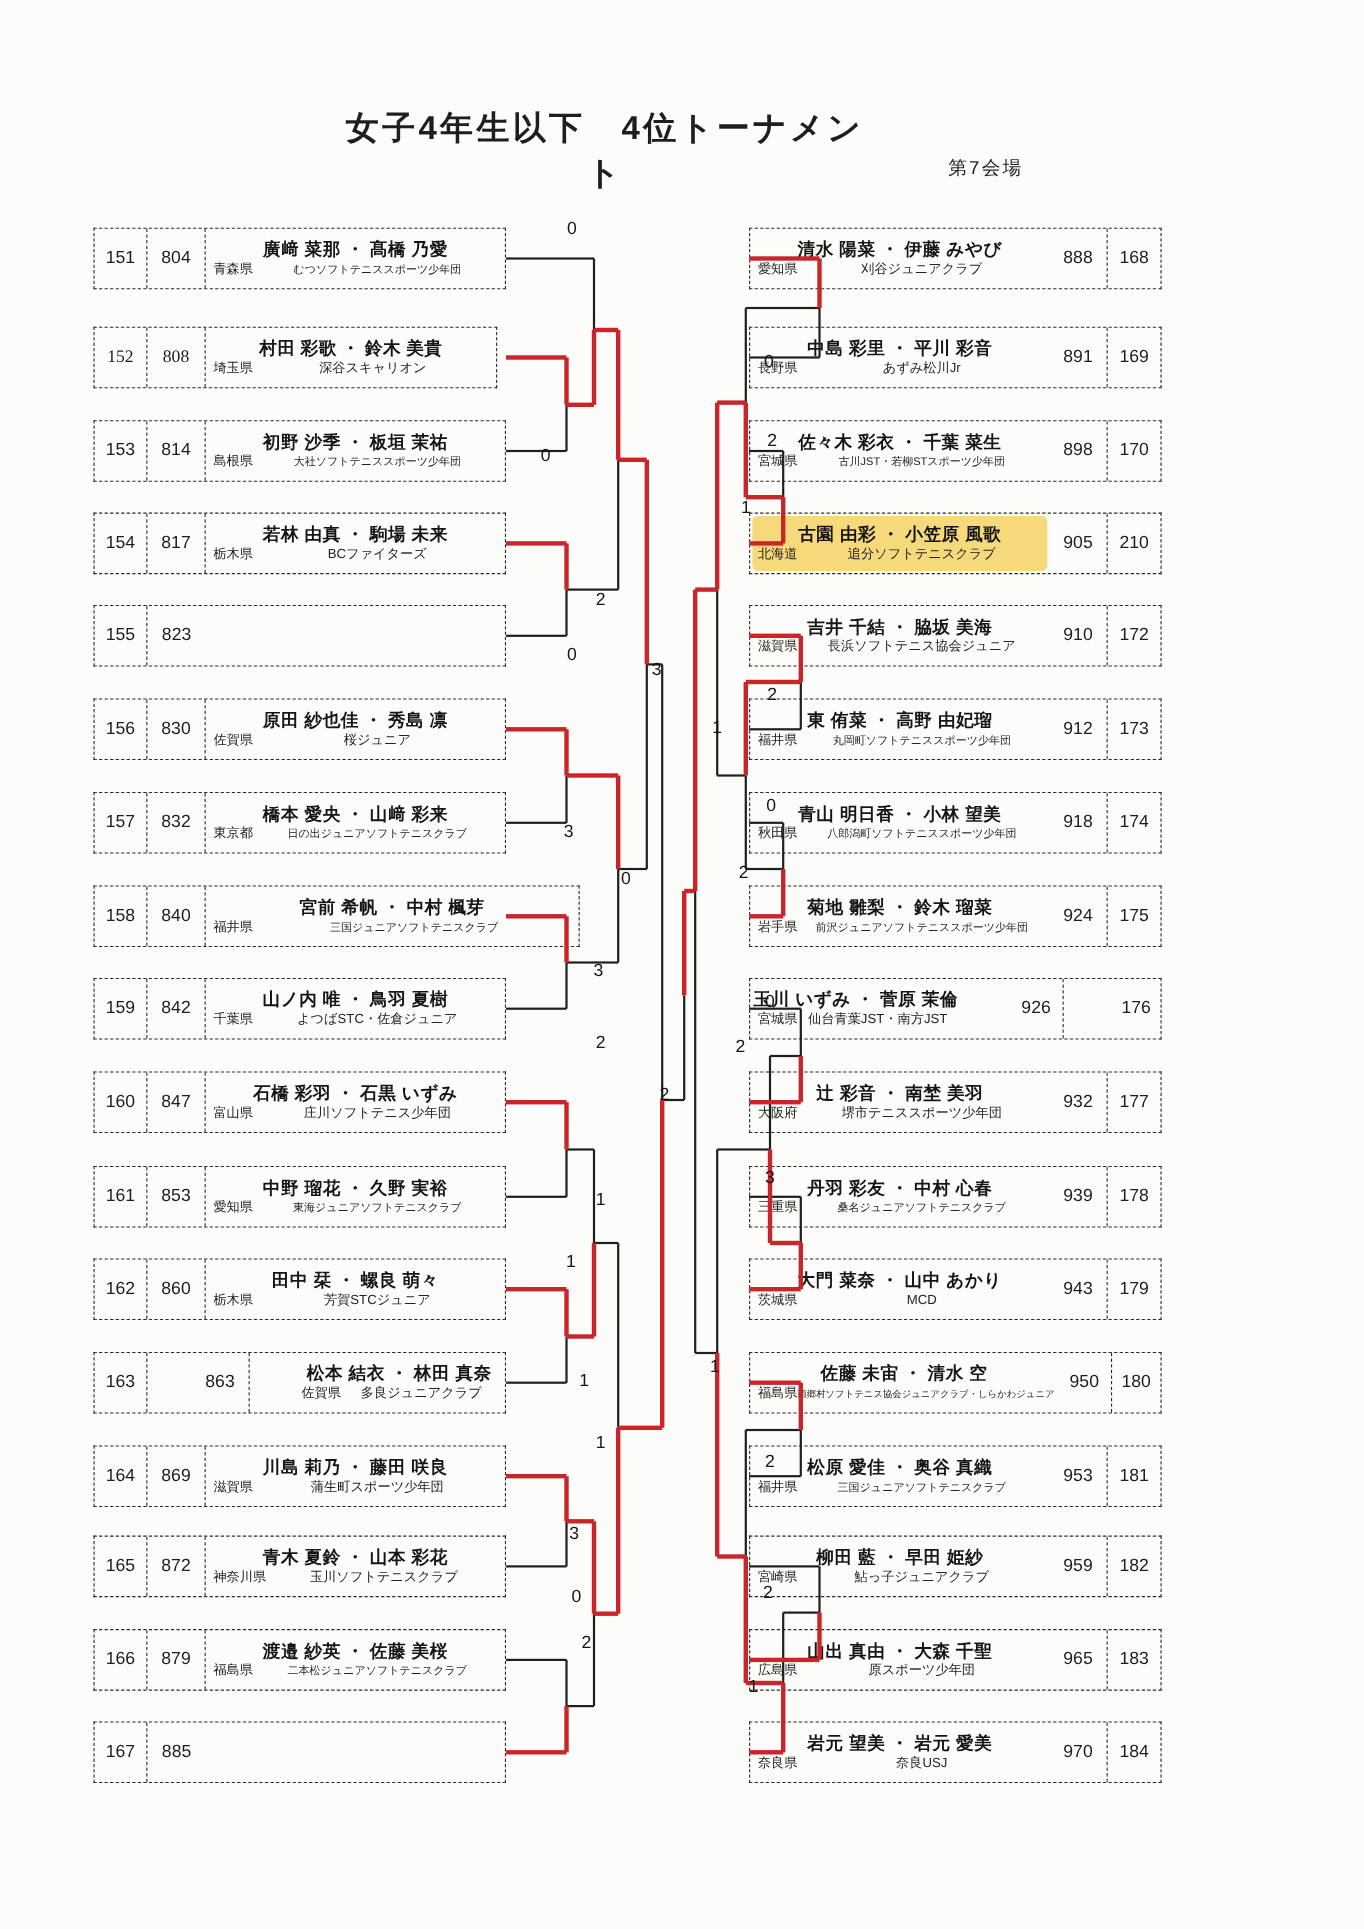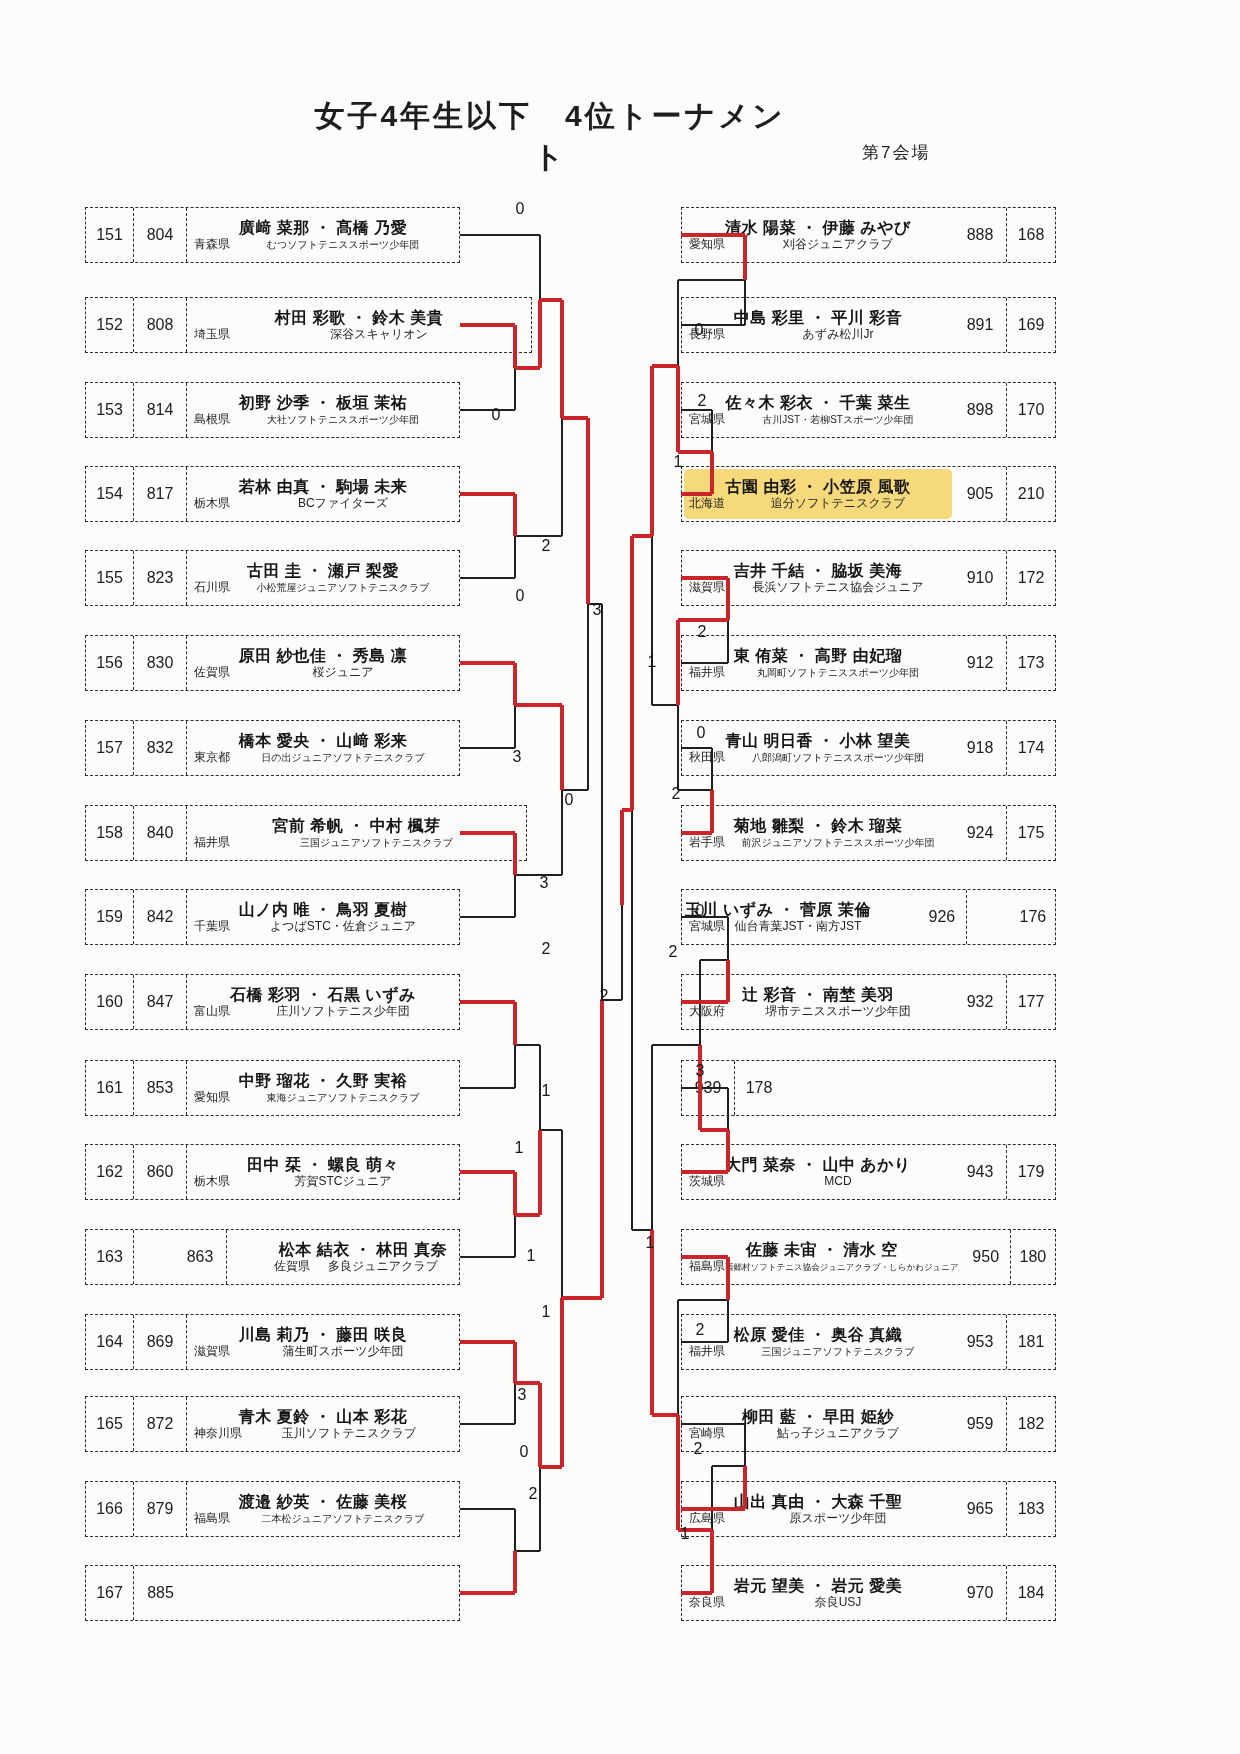--- a/index.html
+++ b/index.html
@@ -39,21 +39,21 @@
       <div class="cell" style="width: 48px;">151</div>
       <div class="cell" style="width: 53px;">804</div>
       <div class="namecell">
         <div class="nm">廣﨑 菜那 ・ 髙橋 乃愛</div>
         <div class="clb">
           <span class="pref">青森県</span>
           <span class="club small">むつソフトテニススポーツ少年団</span>
         </div>
       </div>
     </div>
-    <div class="tbox" style="top: 297px; left: 85px; width: 447px;">
+    <div class="tbox" style="top: 297px; left: 85px; width: 367px; font-family: Liberation Serif, serif;">
       <div class="cell" style="width: 48px;">152</div>
       <div class="cell" style="width: 53px;">808</div>
       <div class="namecell">
         <div class="nm">村田 彩歌 ・ 鈴木 美貴</div>
         <div class="clb">
           <span class="pref">埼玉県</span>
           <span class="club">深谷スキャリオン</span>
         </div>
       </div>
     </div>
@@ -75,27 +75,20 @@
         <div class="nm">若林 由真 ・ 駒場 未来</div>
         <div class="clb">
           <span class="pref">栃木県</span>
           <span class="club">BCファイターズ</span>
         </div>
       </div>
     </div>
     <div class="tbox" style="top: 550px; left: 85px; width: 375px;">
       <div class="cell" style="width: 48px;">155</div>
       <div class="cell" style="width: 53px;">823</div>
-      <div class="namecell">
-        <div class="nm">古田 圭 ・ 瀬戸 梨愛</div>
-        <div class="clb">
-          <span class="pref">石川県</span>
-          <span class="club small">小松荒屋ジュニアソフトテニスクラブ</span>
-        </div>
-      </div>
     </div>
     <div class="tbox" style="top: 635px; left: 85px; width: 375px;">
       <div class="cell" style="width: 48px;">156</div>
       <div class="cell" style="width: 53px;">830</div>
       <div class="namecell">
         <div class="nm">原田 紗也佳 ・ 秀島 凛</div>
         <div class="clb">
           <span class="pref">佐賀県</span>
           <span class="club">桜ジュニア</span>
         </div>
@@ -320,20 +313,27 @@
         <div class="nm">辻 彩音 ・ 南埜 美羽</div>
         <div class="clb">
           <span class="pref">大阪府</span>
           <span class="club">堺市テニススポーツ少年団</span>
         </div>
       </div>
       <div class="cell" style="width: 53px; text-align: right;">932</div>
       <div class="cell" style="width: 48px;">177</div>
     </div>
     <div class="tbox" style="top: 1060px; left: 681px; width: 375px;">
+      <div class="namecell">
+        <div class="nm">丹羽 彩友 ・ 中村 心春</div>
+        <div class="clb">
+          <span class="pref">三重県</span>
+          <span class="club small">桑名ジュニアソフトテニスクラブ</span>
+        </div>
+      </div>
       <div class="cell" style="width: 53px;">939</div>
       <div class="cell" style="width: 48px;">178</div>
     </div>
     <div class="tbox" style="top: 1144px; left: 681px; width: 375px;">
       <div class="namecell">
         <div class="nm">大門 菜奈 ・ 山中 あかり</div>
         <div class="clb">
           <span class="pref">茨城県</span>
           <span class="club">MCD</span>
         </div>

